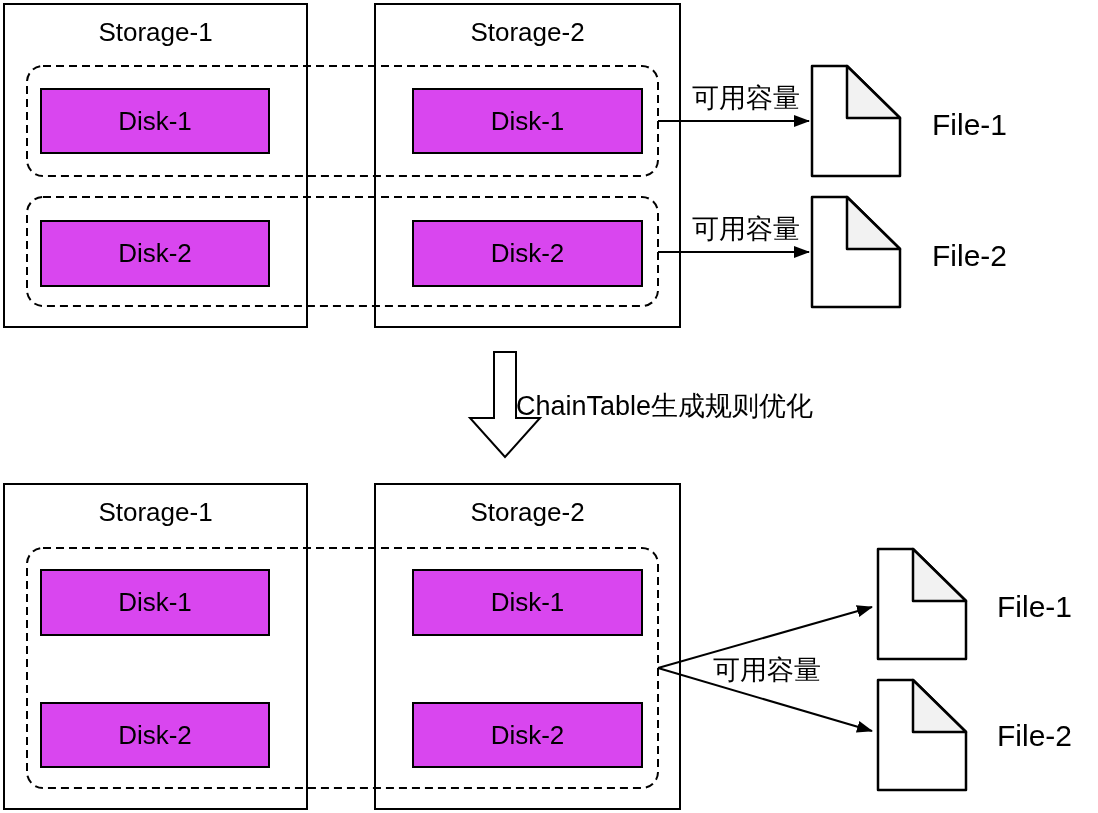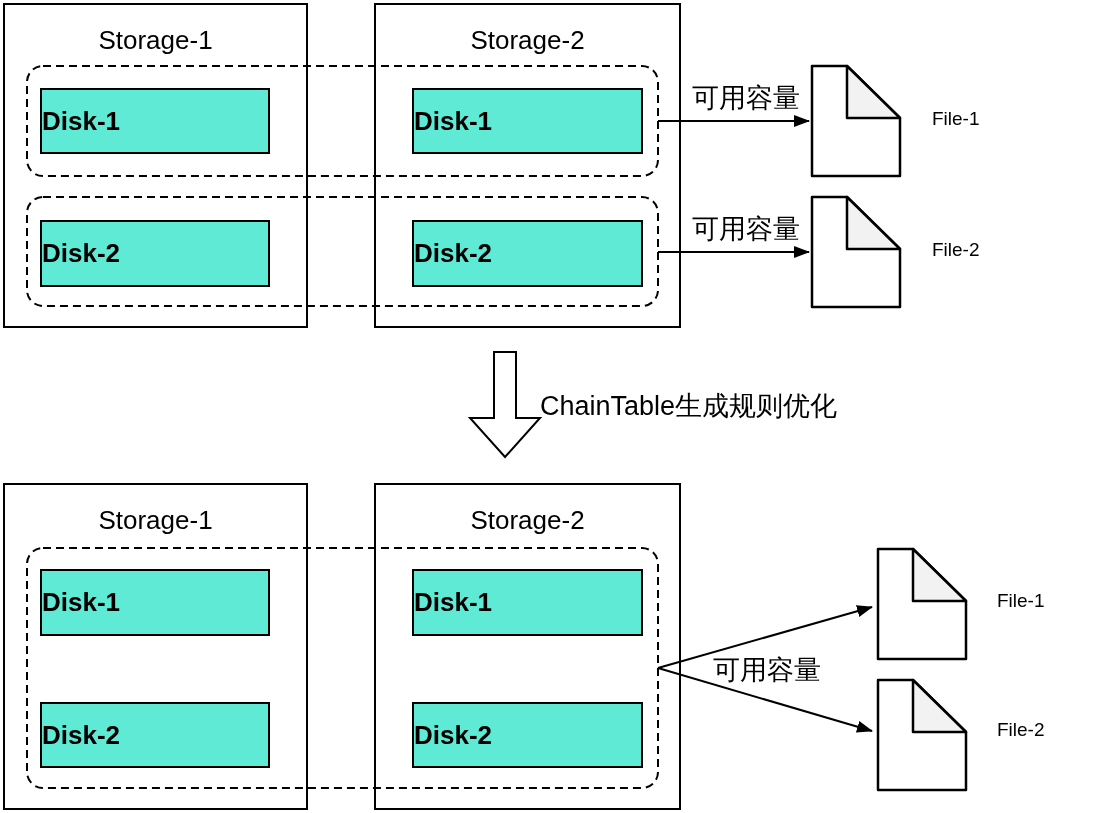--- a/index.html
+++ b/index.html
@@ -22,45 +22,44 @@
   }
   .storage {
     position: absolute;
     border: 2px solid #000000;
     background: transparent;
     text-align: center;
     z-index: 2;
   }
   .storage-title {
     display: inline-block;
-    margin-top: 21px;
+    margin-top: 13px;
     font-size: 26px;
     line-height: 1.1;
   }
   .disk {
     position: absolute;
     border: 2px solid #000000;
-    background: #5eead4;
+    background: #d946ef;
     display: flex;
     align-items: center;
-    justify-content: flex-start;
+    justify-content: center;
     font-size: 26px;
     z-index: 3;
-    font-weight: bold;
   }
   .lbl {
     position: absolute;
     font-size: 27px;
     line-height: 1.05;
     white-space: nowrap;
     z-index: 4;
   }
   .file-lbl {
     position: absolute;
-    font-size: 19px;
+    font-size: 30px;
     line-height: 1.05;
     white-space: nowrap;
     z-index: 4;
   }
 </style>
 </head>
 <body>
 
 <div class="canvas">
 
@@ -122,21 +121,21 @@
   <div class="disk" style="left:412px; top:220px; width:231px; height:67px;">
     <span>Disk-2</span>
   </div>
 
   <div class="lbl" style="left:692px; top:84px;">可用容量</div>
   <div class="lbl" style="left:692px; top:215px;">可用容量</div>
 
   <div class="file-lbl" style="left:932px; top:109px;">File-1</div>
   <div class="file-lbl" style="left:932px; top:240px;">File-2</div>
 
-  <div class="lbl" style="left:540px; top:392px;">ChainTable生成规则优化</div>
+  <div class="lbl" style="left:516px; top:392px;">ChainTable生成规则优化</div>
 
   <div class="storage" style="left:3px; top:483px; width:305px; height:327px;">
     <span class="storage-title">Storage-1</span>
   </div>
   <div class="storage" style="left:374px; top:483px; width:307px; height:327px;">
     <span class="storage-title">Storage-2</span>
   </div>
 
   <div class="disk" style="left:40px; top:569px; width:230px; height:67px;">
     <span>Disk-1</span>

